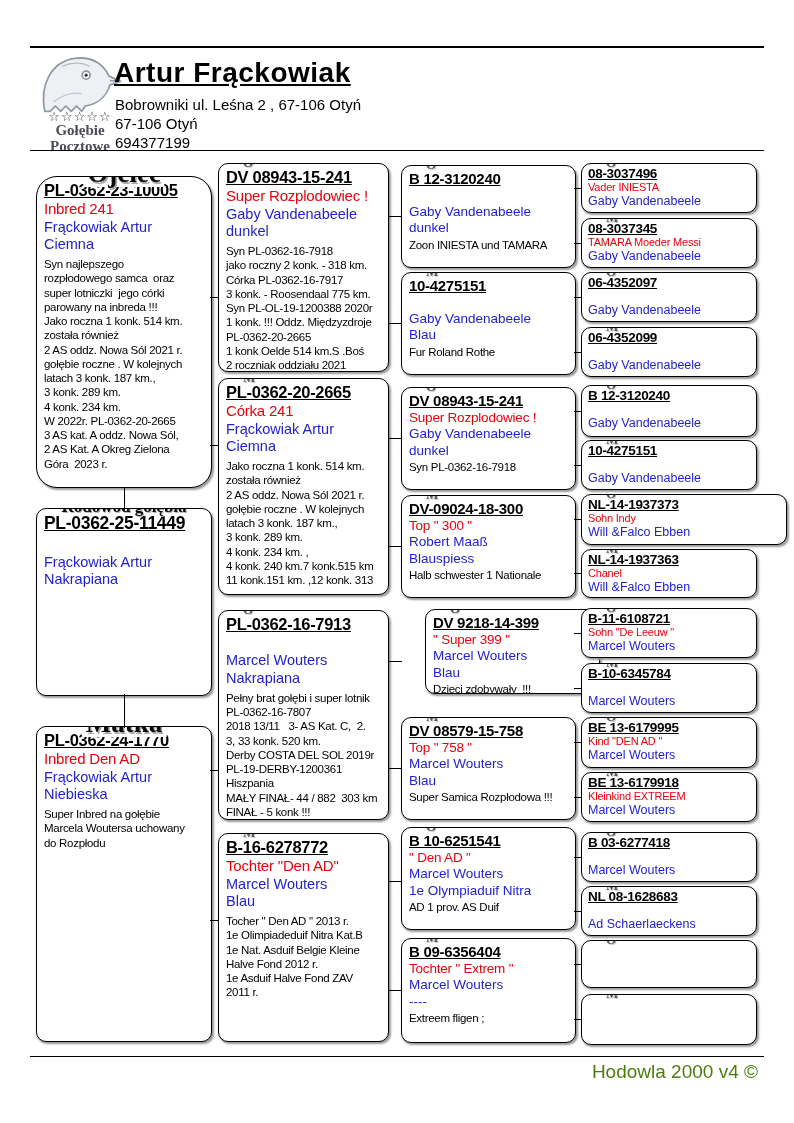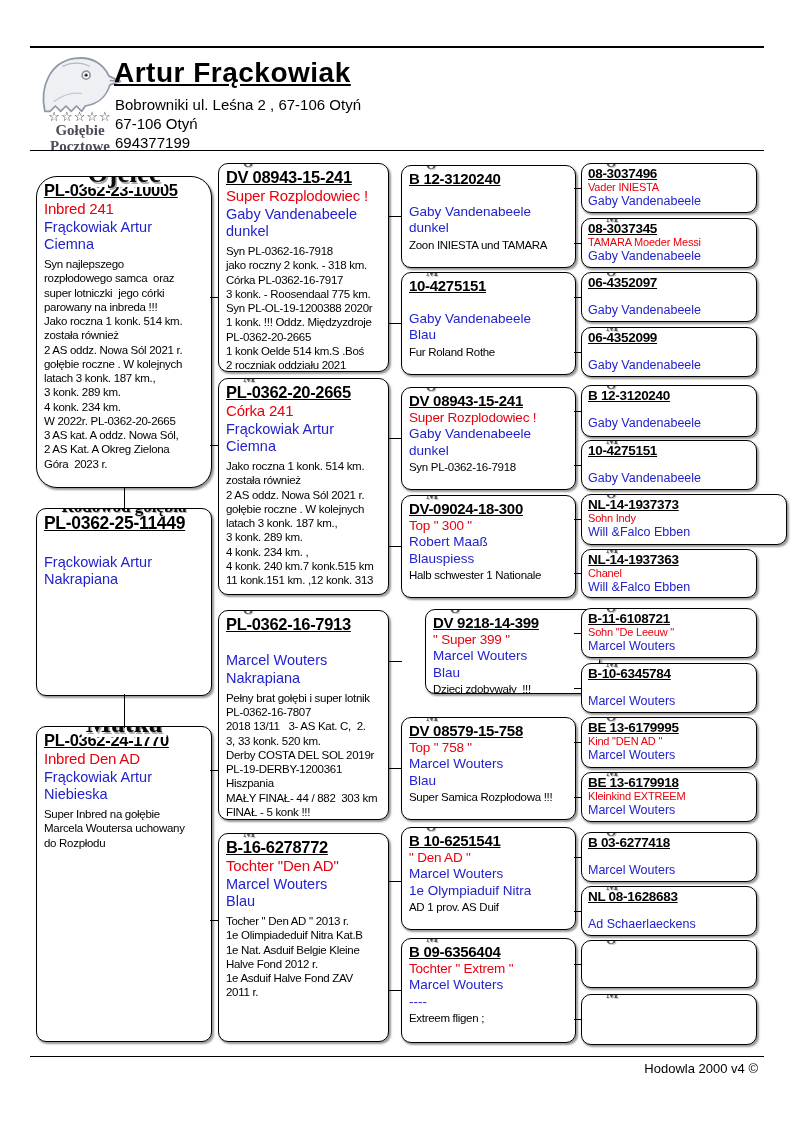--- a/index.html
+++ b/index.html
@@ -41,21 +41,21 @@
   .g3 .desc{margin-top:1px;}
   .g4{padding:2px 4px 19px 6px;}
   .g4 .ring{font-size:13.5px;line-height:1.12;}
   .g4 .red{font-size:11px;line-height:1.15;min-height:13px;}
   .g4 .blue{font-size:12.5px;line-height:1.15;}
   .subject-gap{margin-top:20px;}
 
   .conn-h{position:absolute;height:0;border-top:1.5px solid #000;}
   .conn-v{position:absolute;width:0;border-left:1.7px solid #000;}
 
-  .footer-text{position:absolute;right:36px;top:1061px;font-size:13px;color:#000000;}
+  .footer-text{position:absolute;right:36px;top:1061px;font-size:19px;color:#4d7c0f;}
 </style>
 </head>
 <body>
 
 <div class="page">
 
   <div class="rule" style="top:46px"></div>
 
   <div class="logo">
     <svg width="88" height="62" viewBox="0 0 100 70">

